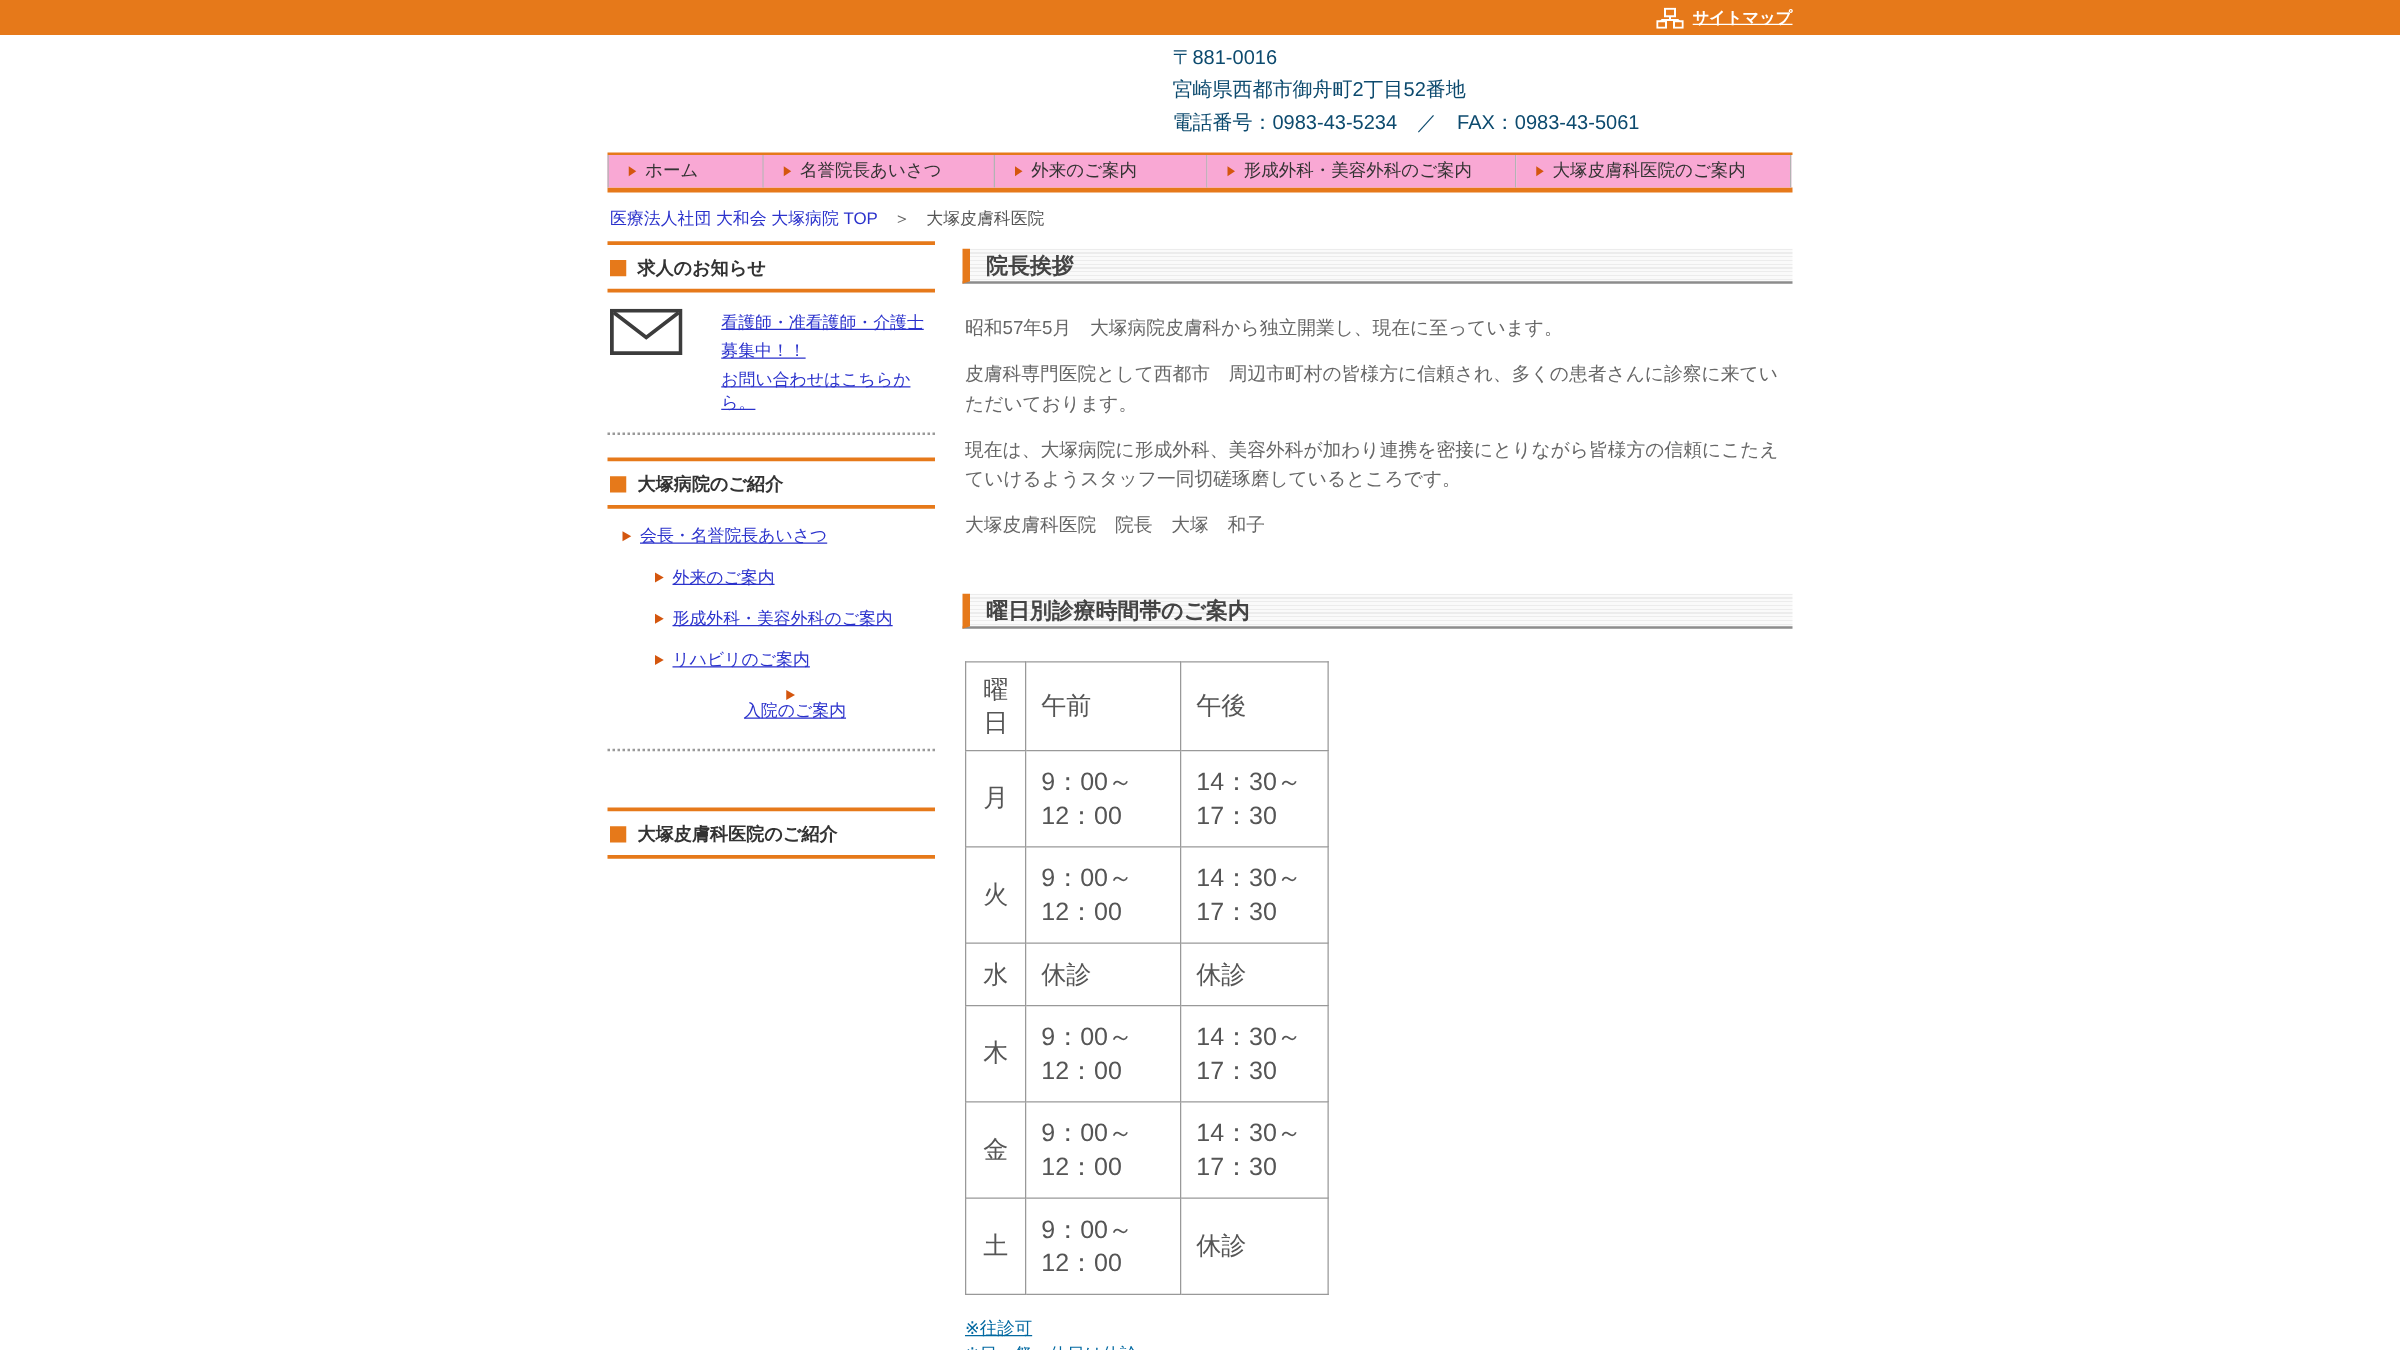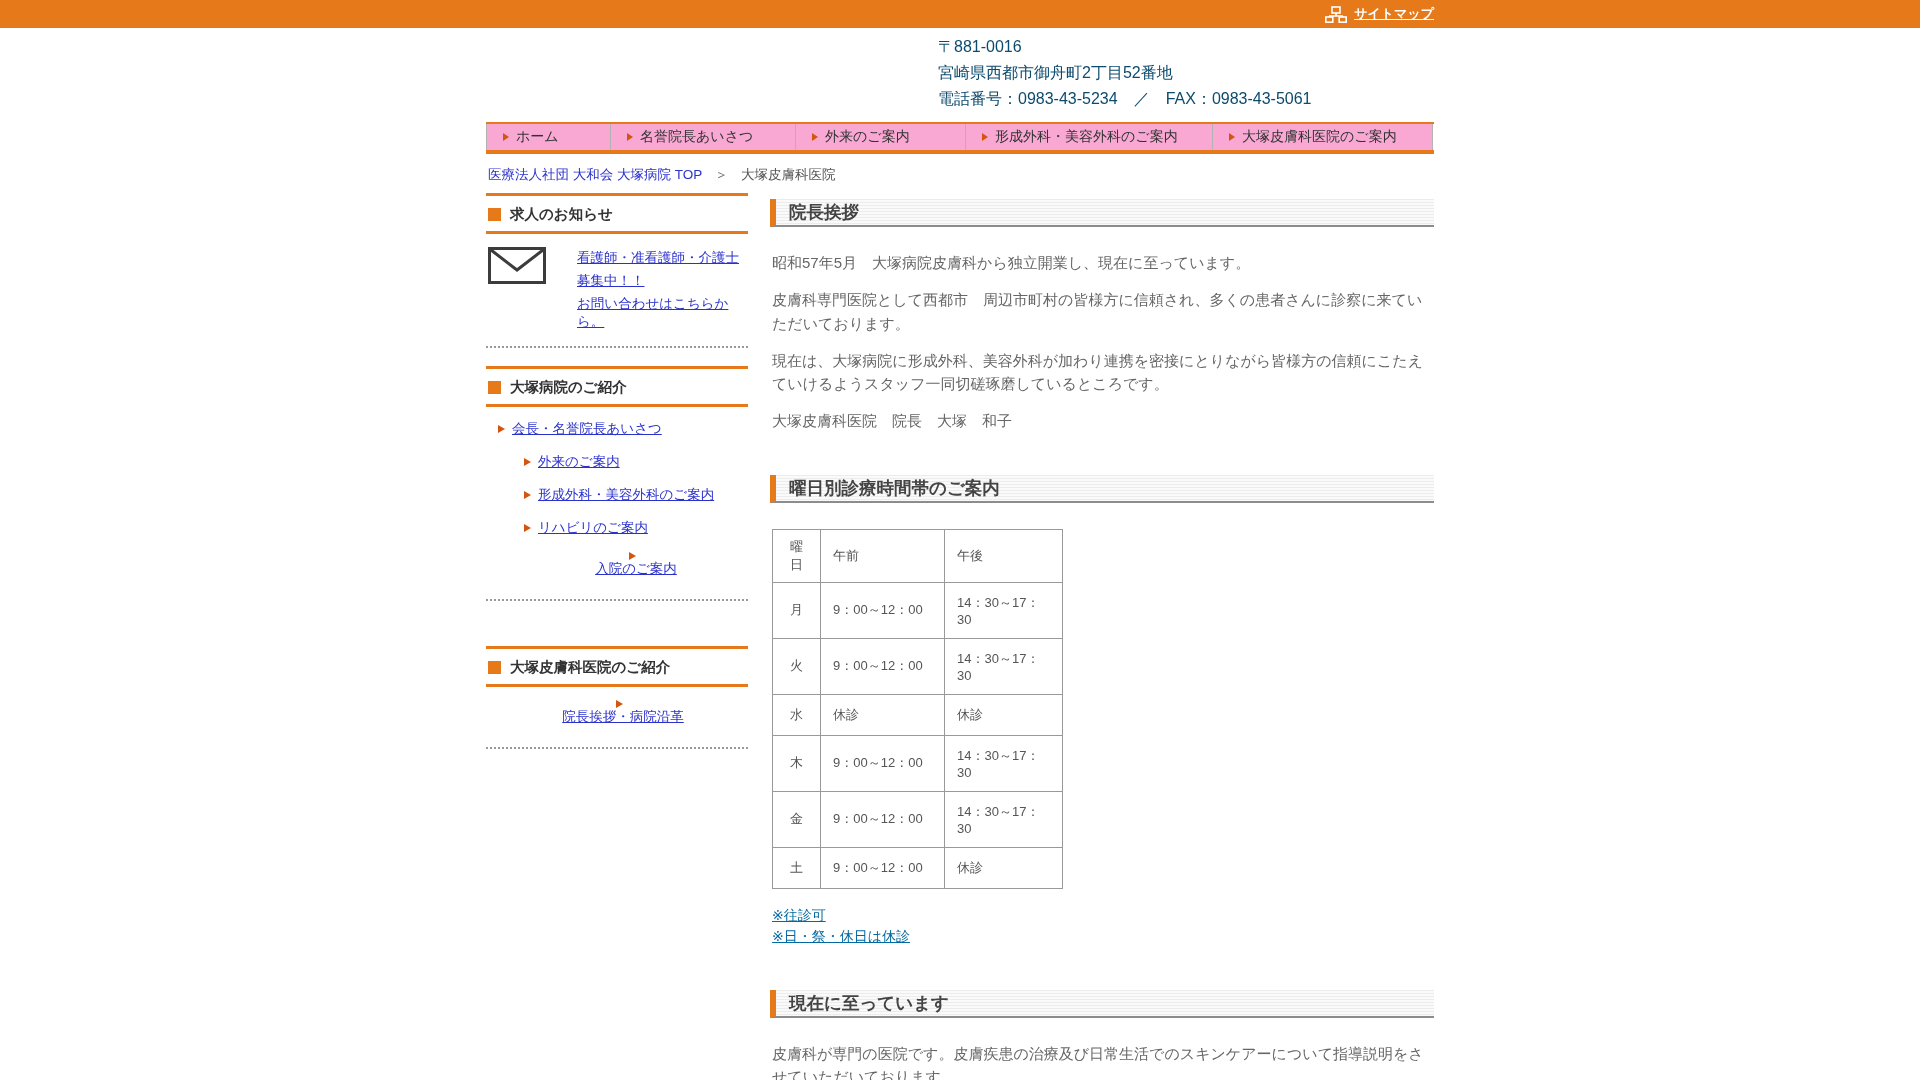--- a/index.html
+++ b/index.html
@@ -51,21 +51,21 @@
   .side-row.indent { margin-left: 36px; }
   .side-row:last-child { margin-bottom: 6px; flex-direction: column; }
 
   
   .sec-head { height: 28px; line-height: 26px; background: repeating-linear-gradient(180deg, #ececec 0px, #ececec 1px, #fafafa 1px, #fafafa 3px); border-left: 6px solid #e6791a; border-bottom: 2px solid #8c8c8c; font-size: 17.5px; font-weight: bold; color: #444; padding-left: 13px; }
   .main-sec { margin-bottom: 42px; }
   .main-sec p { font-size: 15px; color: #666; line-height: 1.55; margin: 14px 0 14px 2px; }
   .main-sec p.first { margin-top: 24px; }
 
   
-  .hours-table { border-collapse: collapse; font-size: 13px; color: #555; margin: 26px 0 16px 2px; }
+  .hours-table { border-collapse: collapse; font-size: 20px; color: #555; margin: 26px 0 16px 2px; }
   .hours-table th, .hours-table td { border: 1px solid #999; font-weight: normal; text-align: left; background: #fff; }
   .hours-table th { padding: 8px 12px; }
   .hours-table td { padding: 11px 12px; }
   .col-day { width: 48px; text-align: center !important; }
   .col-am { width: 124px; }
   .col-pm { width: 118px; }
   .notes { font-size: 14px; color: #0369a1; line-height: 1.55; margin-left: 2px; text-decoration: underline; }
 
   svg { display: block; }
 </style>
@@ -176,26 +176,20 @@
           <a>入院のご案内</a>
         </div>
       </div>
     </div>
 
     <div class="side-sec">
       <div class="side-head">
         <span class="bullet"></span>
         <span>大塚皮膚科医院のご紹介</span>
       </div>
-      <div class="side-body">
-        <div class="side-row">
-          <span class="tri"></span>
-          <a>院長挨拶・病院沿革</a>
-        </div>
-      </div>
     </div>
 
   </div>
 
   <div class="main">
 
     <div class="main-sec">
       <div class="sec-head">院長挨拶</div>
       <p class="first">昭和57年5月　大塚病院皮膚科から独立開業し、現在に至っています。</p>
       <p>皮膚科専門医院として西都市　周辺市町村の皆様方に信頼され、多くの患者さんに診察に来ていただいております。</p>

